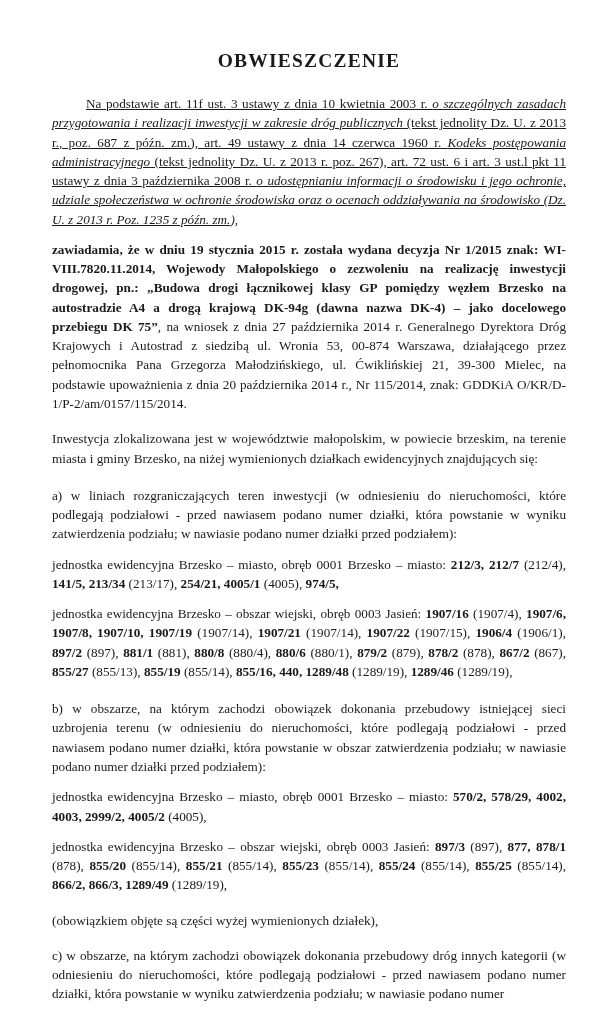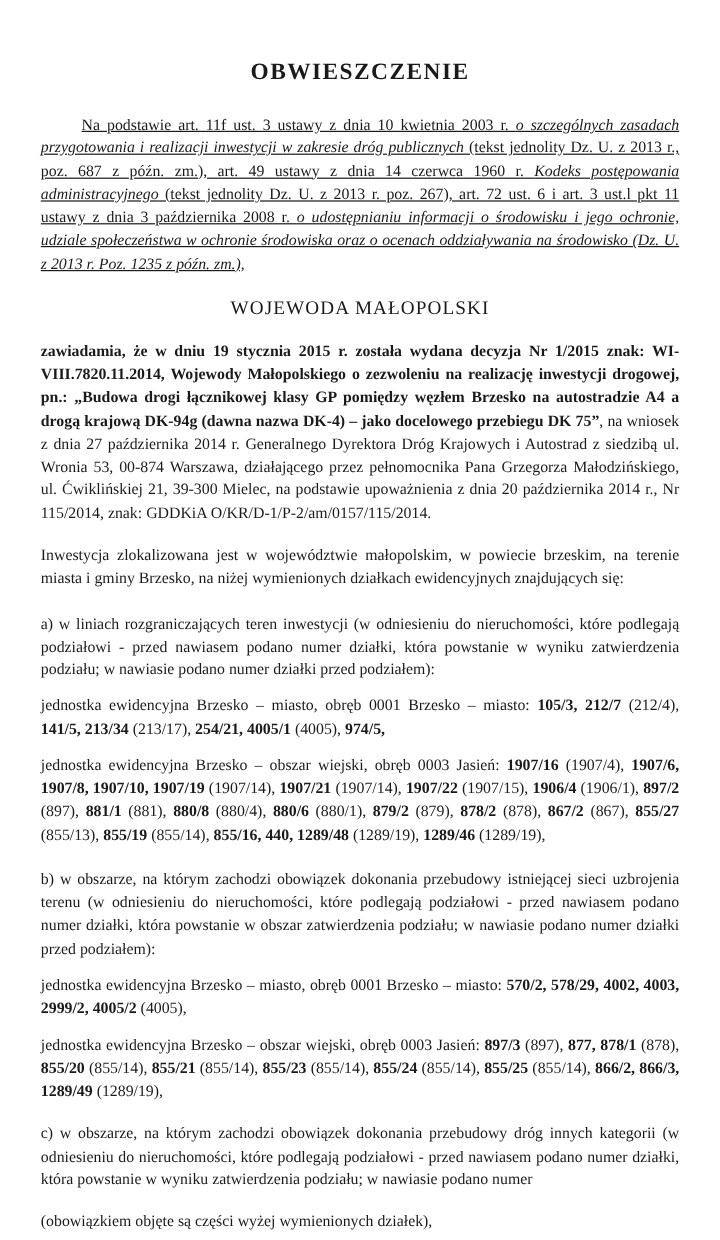--- a/index.html
+++ b/index.html
@@ -11,21 +11,21 @@
     width: 600px;
     height: 1033px;
     font-family: "Liberation Serif", serif;
     color: #1a1a1a;
     overflow: hidden;
   }
   .page {
     width: 600px;
     height: 1033px;
     box-sizing: border-box;
-    padding: 40px 34px 0 34px;
+    padding: 40px 34px 0 52px;
     position: relative;
   }
   .doc-title {
     text-align: center;
     font-size: 19.5px;
     font-weight: bold;
     letter-spacing: 1.2px;
     margin: 10px 0 22px 0;
   }
   p {
@@ -50,35 +50,34 @@
 </style>
 </head>
 <body>
 
 <div class="page">
 
   <h1 class="doc-title">OBWIESZCZENIE</h1>
 
   <p class="indent"><span>Na podstawie art. 11f ust. 3 ustawy z dnia 10 kwietnia 2003 r. </span><span class="i">o szczególnych zasadach przygotowania i realizacji inwestycji w zakresie dróg publicznych</span><span> (tekst jednolity Dz. U. z 2013 r., poz. 687 z późn. zm.), art. 49 ustawy z dnia 14 czerwca 1960 r. </span><span class="i">Kodeks postępowania administracyjnego</span><span> (tekst jednolity Dz. U. z 2013 r. poz. 267), art. 72 ust. 6 i art. 3 ust.l pkt 11 ustawy z dnia 3 października 2008 r. </span><span class="i">o udostępnianiu informacji o środowisku i jego ochronie, udziale społeczeństwa w ochronie środowiska oraz o ocenach oddziaływania na środowisko</span><span class="i"> (Dz. U. z 2013 r. Poz. 1235 z późn. zm.),</span></p>
 
-  <h2 class="center-head">WOJEWODA MAŁOPOLSKI</h2>
 
   <p><span class="b">zawiadamia, że w dniu 19 stycznia 2015 r. została wydana decyzja Nr 1/2015 znak: WI-VIII.7820.11.2014, Wojewody Małopolskiego o zezwoleniu na realizację inwestycji drogowej, pn.: </span><span class="b">„Budowa drogi łącznikowej klasy GP pomiędzy węzłem Brzesko na autostradzie A4 a drogą krajową DK-94g (dawna nazwa DK-4) – jako docelowego przebiegu DK 75”</span><span>, na wniosek z dnia 27 października 2014 r. Generalnego Dyrektora Dróg Krajowych i Autostrad z siedzibą ul. Wronia 53, 00-874 Warszawa, działającego przez pełnomocnika Pana Grzegorza Małodzińskiego, ul. Ćwiklińskiej 21, 39-300 Mielec, na podstawie upoważnienia z dnia 20 października 2014 r., Nr 115/2014, znak: GDDKiA O/KR/D-1/P-2/am/0157/115/2014.</span></p>
 
   <p class="gap-top">Inwestycja zlokalizowana jest w województwie małopolskim, w powiecie brzeskim, na terenie miasta i gminy Brzesko, na niżej wymienionych działkach ewidencyjnych znajdujących się:</p>
 
   <p class="section-gap">a) w liniach rozgraniczających teren inwestycji (w odniesieniu do nieruchomości, które podlegają podziałowi - przed nawiasem podano numer działki, która powstanie w wyniku zatwierdzenia podziału; w nawiasie podano numer działki przed podziałem):</p>
 
-  <p><span>jednostka ewidencyjna Brzesko – miasto, obręb 0001 Brzesko – miasto: </span><span id="a1"><span class="b">105/3,</span> <span class="b">212/7</span><span> (212/4),</span> <span class="b">141/5,</span> <span class="b">213/34</span><span> (213/17),</span> <span class="b">254/21,</span> <span class="b">4005/1</span><span> (4005),</span> <span class="b">974/5,</span></span></p>
+  <p><span>jednostka ewidencyjna Brzesko – miasto, obręb 0001 Brzesko – miasto: </span><span id="a1"><span class="b">212/3,</span> <span class="b">212/7</span><span> (212/4),</span> <span class="b">141/5,</span> <span class="b">213/34</span><span> (213/17),</span> <span class="b">254/21,</span> <span class="b">4005/1</span><span> (4005),</span> <span class="b">974/5,</span></span></p>
 
   <p><span>jednostka ewidencyjna Brzesko – obszar wiejski, obręb 0003 Jasień: </span><span id="a2"><span class="b">1907/16</span><span> (1907/4),</span> <span class="b">1907/6,</span> <span class="b">1907/8,</span> <span class="b">1907/10,</span> <span class="b">1907/19</span><span> (1907/14),</span> <span class="b">1907/21</span><span> (1907/14),</span> <span class="b">1907/22</span><span> (1907/15),</span> <span class="b">1906/4</span><span> (1906/1),</span> <span class="b">897/2</span><span> (897),</span> <span class="b">881/1</span><span> (881),</span> <span class="b">880/8</span><span> (880/4),</span> <span class="b">880/6</span><span> (880/1),</span> <span class="b">879/2</span><span> (879),</span> <span class="b">878/2</span><span> (878),</span> <span class="b">867/2</span><span> (867),</span> <span class="b">855/27</span><span> (855/13),</span> <span class="b">855/19</span><span> (855/14),</span> <span class="b">855/16,</span> <span class="b">440,</span> <span class="b">1289/48</span><span> (1289/19),</span> <span class="b">1289/46</span><span> (1289/19),</span></span></p>
 
   <p class="section-gap">b) w obszarze, na którym zachodzi obowiązek dokonania przebudowy istniejącej sieci uzbrojenia terenu (w odniesieniu do nieruchomości, które podlegają podziałowi - przed nawiasem podano numer działki, która powstanie w obszar zatwierdzenia podziału; w nawiasie podano numer działki przed podziałem):</p>
 
   <p><span>jednostka ewidencyjna Brzesko – miasto, obręb 0001 Brzesko – miasto: </span><span id="b1"><span class="b">570/2,</span> <span class="b">578/29,</span> <span class="b">4002,</span> <span class="b">4003,</span> <span class="b">2999/2,</span> <span class="b">4005/2</span><span> (4005),</span></span></p>
 
   <p><span>jednostka ewidencyjna Brzesko – obszar wiejski, obręb 0003 Jasień: </span><span id="b2"><span class="b">897/3</span><span> (897),</span> <span class="b">877,</span> <span class="b">878/1</span><span> (878),</span> <span class="b">855/20</span><span> (855/14),</span> <span class="b">855/21</span><span> (855/14),</span> <span class="b">855/23</span><span> (855/14),</span> <span class="b">855/24</span><span> (855/14),</span> <span class="b">855/25</span><span> (855/14),</span> <span class="b">866/2,</span> <span class="b">866/3,</span> <span class="b">1289/49</span><span> (1289/19),</span></span></p>
 
+  <p class="gap-top">(obowiązkiem objęte są części wyżej wymienionych działek),</p>
+
   <p class="gap-top">c)  w obszarze, na którym zachodzi obowiązek dokonania przebudowy dróg innych kategorii (w odniesieniu do nieruchomości, które podlegają podziałowi - przed nawiasem podano numer działki, która powstanie w wyniku zatwierdzenia podziału; w nawiasie podano numer</p>
-
-  <p class="gap-top">(obowiązkiem objęte są części wyżej wymienionych działek),</p>
 
 </div>
 
 </body></html>

